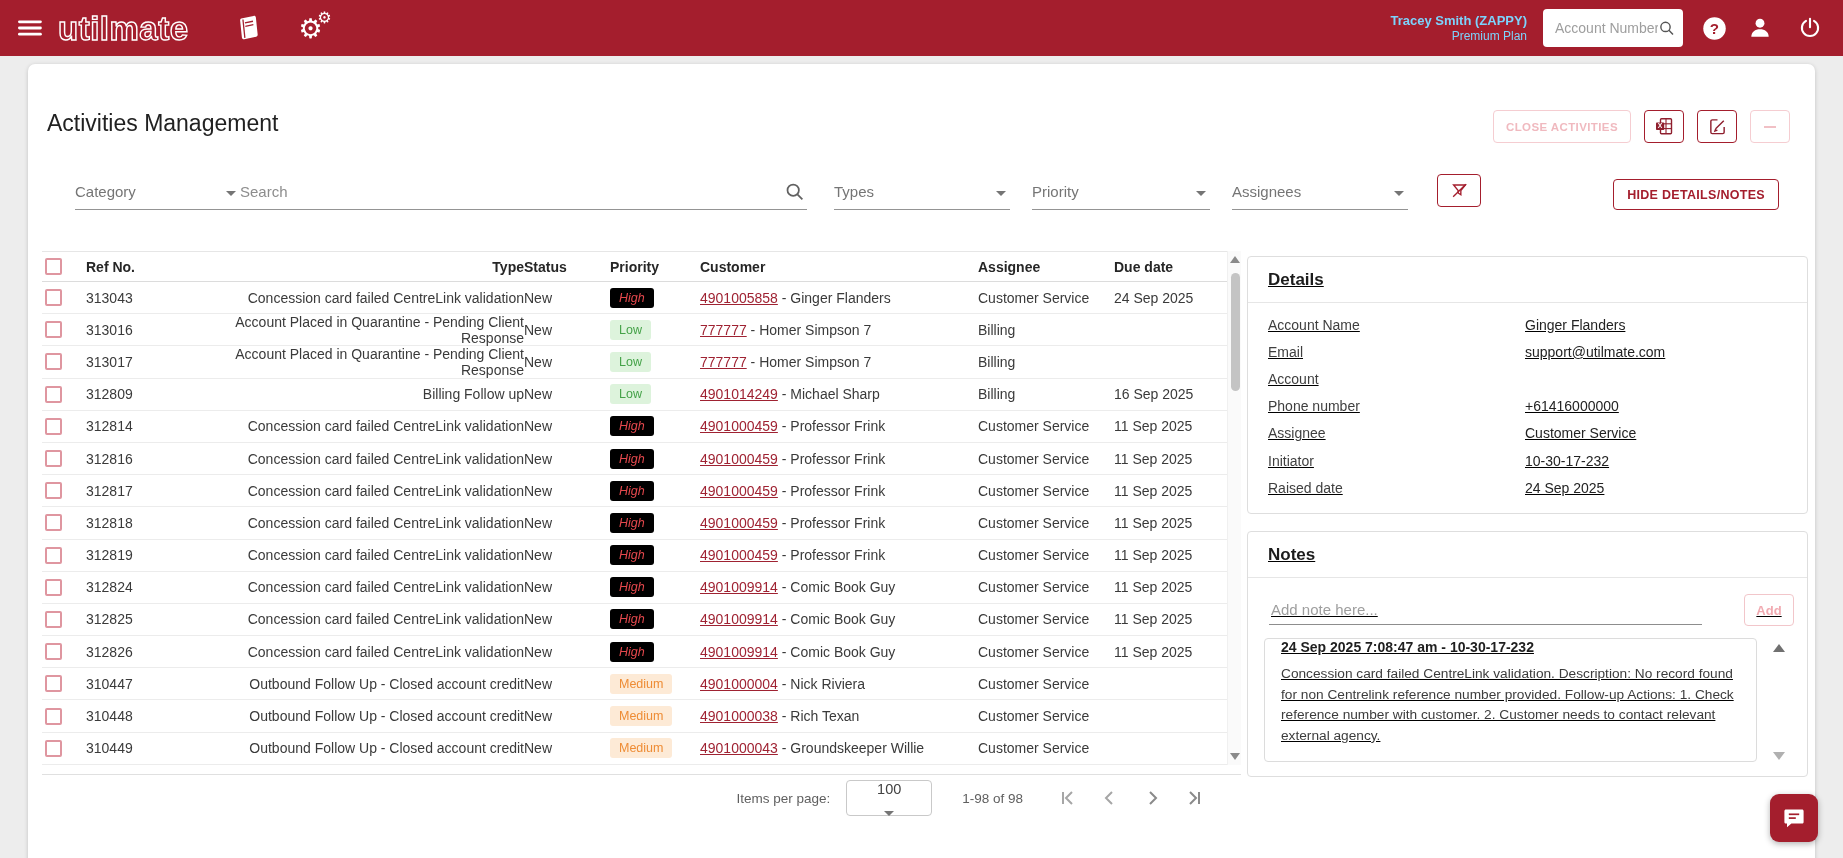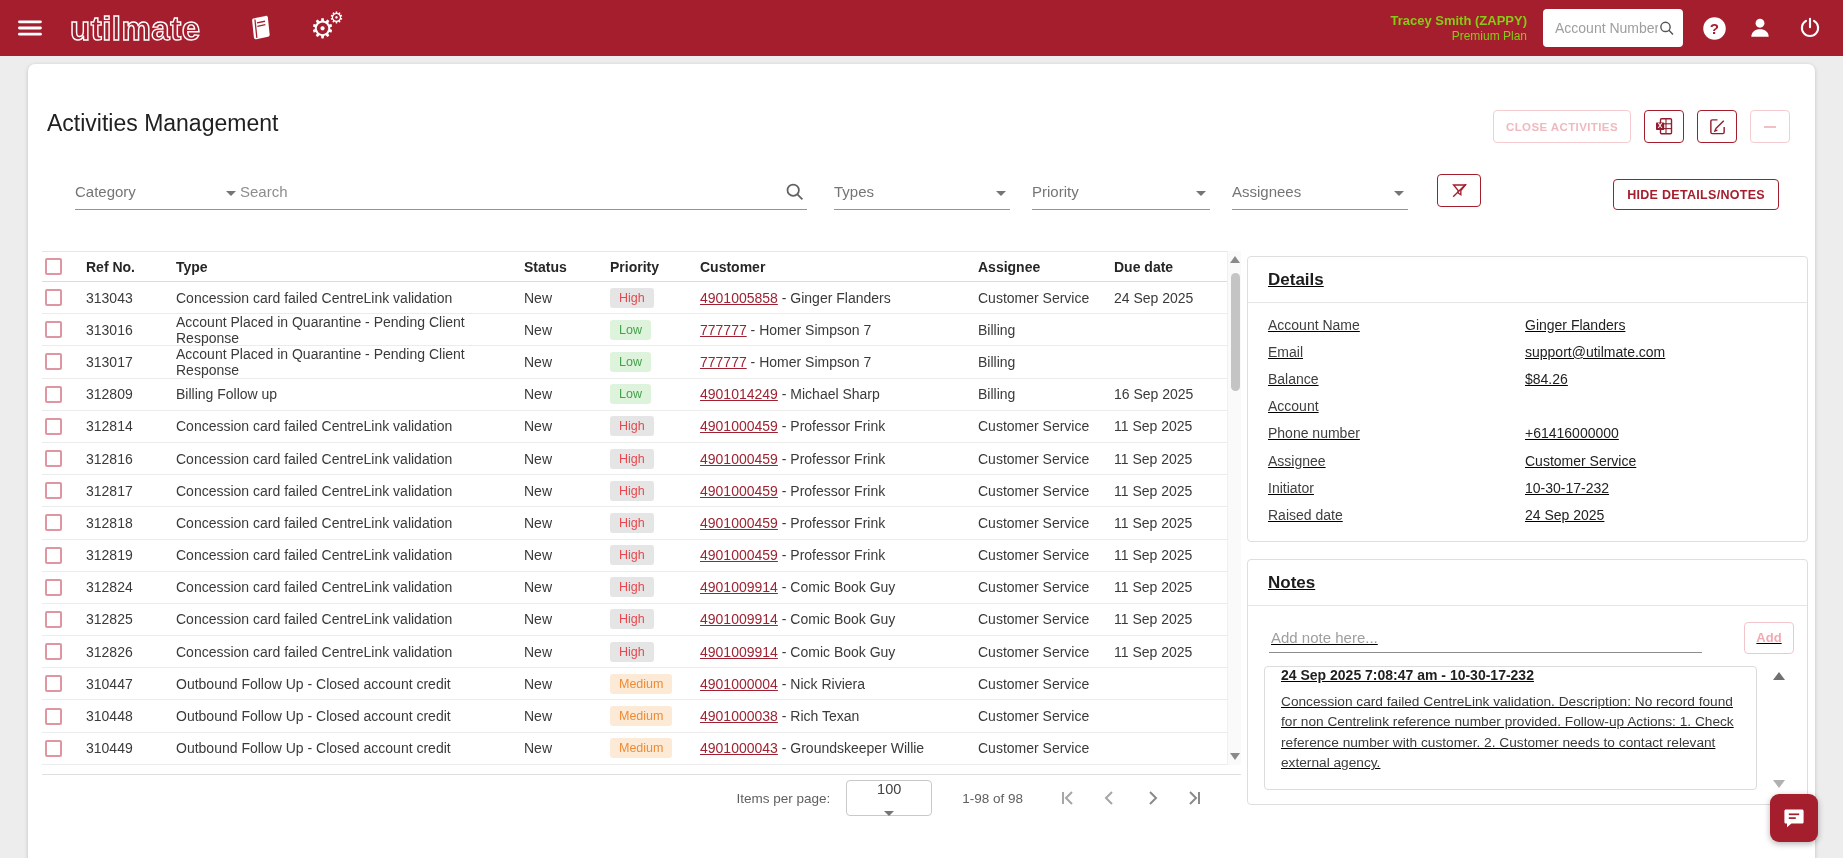--- a/index.html
+++ b/index.html
@@ -8,30 +8,30 @@
   :root{
     --red:#a41e2d; --red-dark:#8e1a26; --border:#e0e0e0;
     --txt:#3a3a3a; --muted:#757575;
   }
 
   
   .topbar{ position:absolute; left:0; top:0; width:1843px; height:56px; background:var(--red);
            display:flex; align-items:center; padding:0 16px; }
   .icon-btn{ background:none; border:none; cursor:pointer; display:flex; align-items:center; justify-content:center; }
   .menu-btn{ width:30px; height:30px; }
-  .logo{ margin-left:24px; font-size:33px; font-weight:700; letter-spacing:.5px; color:#fff; line-height:1; }
+  .logo{ margin-left:12px; font-size:33px; font-weight:700; letter-spacing:.5px; color:#fff; line-height:1; }
   @supports (-webkit-text-stroke: 1px #fff){
     .logo{ color:transparent; -webkit-text-stroke:1.4px #fff; }
   }
   .hdr-book{ margin-left:46px; }
   .hdr-gears{ margin-left:26px; position:relative; width:44px; height:36px; color:#fff; }
   .gear-big{ font-family:"DejaVu Sans",sans-serif; font-size:27px; line-height:1; }
   .gear-small{ font-family:"DejaVu Sans",sans-serif; font-size:16px; line-height:1; position:absolute; right:1px; top:0; }
   .spacer{ flex:1; }
-  .user-block{ text-align:right; color:#84cc16; margin-right:16px; }
+  .user-block{ text-align:right; color:#7dd3fc; margin-right:16px; }
   .user-name{ font-size:13px; font-weight:700; line-height:17px; }
   .user-plan{ font-size:12px; line-height:15px; }
   .acct-search{ width:140px; height:38px; background:#fff; border-radius:4px; display:flex; align-items:center; padding:0 8px 0 12px; }
   .acct-search input{ border:none; outline:none; width:100%; font-size:14px; color:#333;
                       font-family:inherit; }
   .acct-search input::placeholder{ color:#9e9e9e; }
   .hdr-right{ width:30px; height:30px; margin-left:16px; }
   .hdr-right.power{ margin-left:20px; margin-right:2px; }
 
   
@@ -68,28 +68,28 @@
 
   
   .table-section{ position:absolute; left:14px; top:187px; width:1199px; height:514px; }
   .thead{ display:flex; align-items:center; height:31px; border-top:1px solid #e6e6e6; border-bottom:1px solid #dcdcdc;
           font-size:14px; font-weight:700; color:#262626; }
   .trow{ display:flex; align-items:center; height:32.2px; border-bottom:1px solid #ececec;
          font-size:14px; color:var(--txt); cursor:pointer; }
   .c-check{ width:44px; padding-left:3px; display:flex; align-items:center; }
   .cb{ width:17px; height:17px; border:2px solid #df96a0; border-radius:2px; background:#fff; display:inline-block; cursor:pointer; }
   .c-ref{ width:90px; }
-  .c-type{ width:348px; }
+  .c-type{ width:348px;text-align:right; }
   .c-status{ width:86px; }
   .c-priority{ width:90px; }
   .c-customer{ width:278px; white-space:nowrap; overflow:hidden; }
   .c-assignee{ width:136px; }
   .c-due{ flex:1; }
   .badge{ display:inline-block; padding:3px 9px; border-radius:3px; font-size:12.5px; }
-  .badge-high{ background:#e5e5e5; color:#e5484d; }
+  .badge-high{ background:#000000; color:#e5484d;font-style:italic; }
   .badge-low{ background:#ddf3dc; color:#44a248; }
   .badge-medium{ background:#fdead6; color:#ee8c35; }
   .cust-link{ color:#9f2232; text-decoration:underline; cursor:pointer; }
   
   .vscroll{ position:absolute; right:0; top:0; width:14px; height:514px; background:#fafafa; border-left:1px solid #f0f0f0; }
   .sarr{ position:absolute; left:2px; width:0; height:0; border-left:5px solid transparent; border-right:5px solid transparent; cursor:pointer; }
   .sarr.up{ top:5px; border-bottom:7px solid #8a8a8a; }
   .sarr.down{ bottom:5px; border-top:7px solid #8a8a8a; }
   .sthumb{ position:absolute; left:2.5px; top:22px; width:9px; height:118px; background:#c4c4c4; border-radius:5px; cursor:grab; }
 
@@ -491,24 +491,20 @@
       <div class="dfields">
           <div class="dfield">
     <span class="dlabel">Account Name</span>
     <span class="dvalue">Ginger Flanders</span>
   </div>
           <div class="dfield">
     <span class="dlabel">Email</span>
     <span class="dvalue">support@utilmate.com</span>
   </div>
           <div class="dfield">
-    <span class="dlabel">Balance</span>
-    <span class="dvalue">$84.26</span>
-  </div>
-          <div class="dfield">
     <span class="dlabel">Account</span>
     <span class="dvalue"></span>
   </div>
           <div class="dfield">
     <span class="dlabel">Phone number</span>
     <span class="dvalue">+61416000000</span>
   </div>
           <div class="dfield">
     <span class="dlabel">Assignee</span>
     <span class="dvalue">Customer Service</span>

